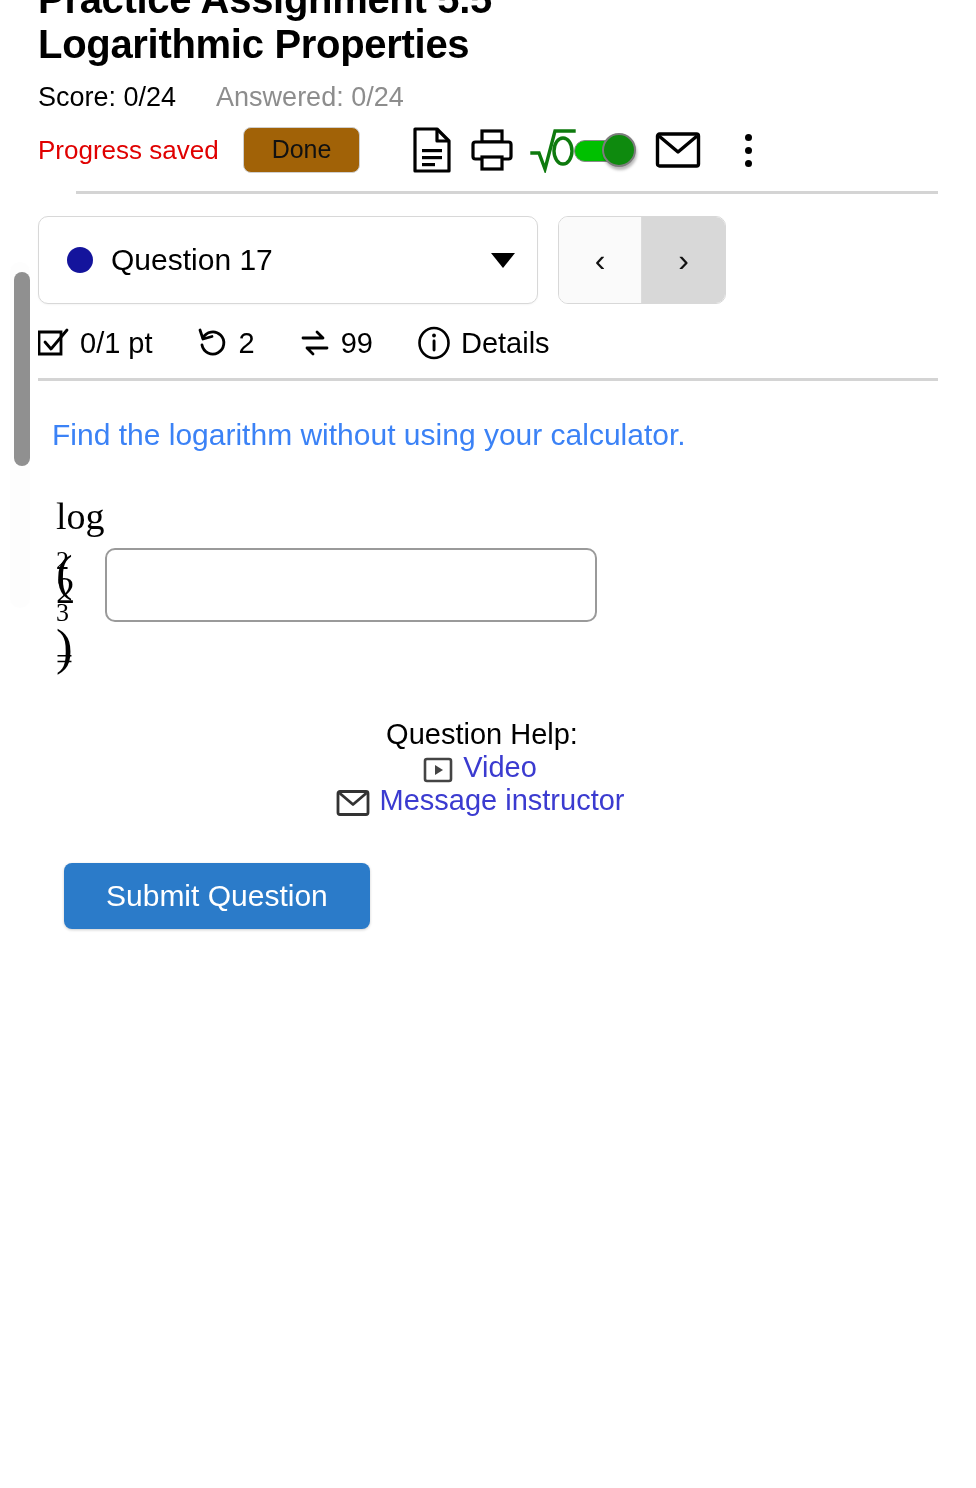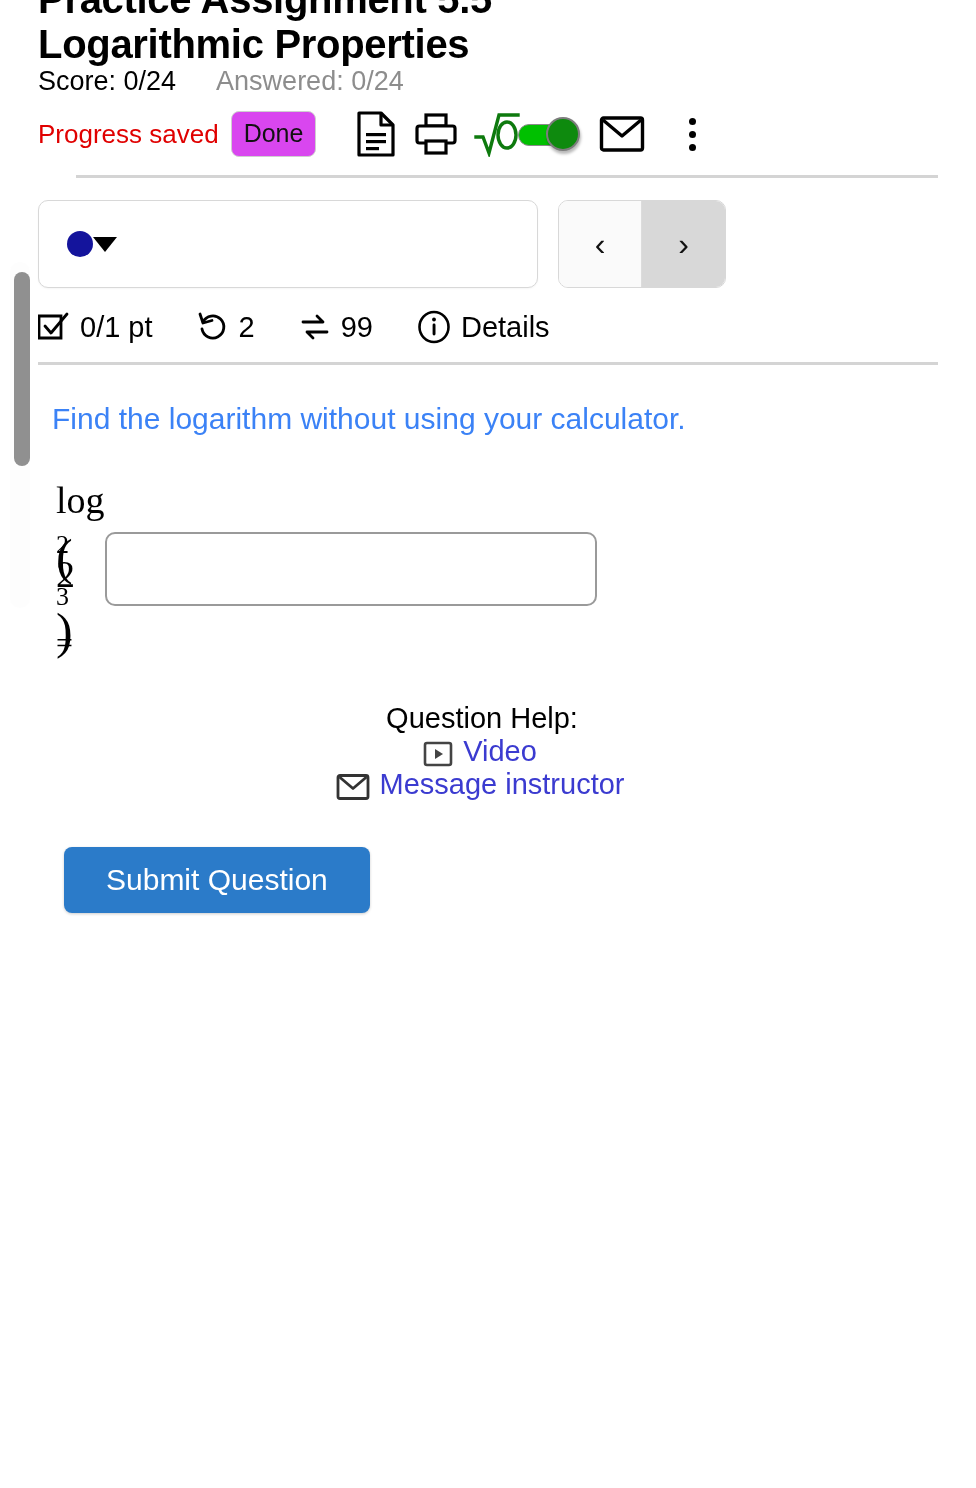--- a/index.html
+++ b/index.html
@@ -16,33 +16,33 @@
   .header { padding: 0 0 0 38px; }
   .assignment-line1 {
     font-size: 40px; font-weight: 700; color:#000; line-height: 1.05;
     margin-top: -22px; letter-spacing: -0.3px; white-space: nowrap;
   }
   .assignment-line2 {
     font-size: 40px; font-weight: 700; color:#000; line-height: 1.1;
     letter-spacing: -0.3px; white-space: nowrap; margin-top: 2px;
   }
   .score-row {
-    font-size: 27px; display:flex; align-items:flex-end; gap: 40px;
+    margin-top: 16px; font-size: 27px; display:flex; align-items:flex-end; gap: 40px;
     white-space: nowrap;
   }
   .score-text { color:#000; }
   .answered-text { color:#8d8d8d; }
 
   .toolbar-row {
-    margin-top: 14px; display:flex; align-items:center; gap: 0px; white-space: nowrap;
+    margin-top: 14px; display:flex; align-items:center; gap: 12px; white-space: nowrap;
   }
   .progress-saved { color:#e00000; font-size: 26px; margin-right: 12px; }
   .done-btn {
-    font-size: 25px; color:#111; background:#d946ef; border:1px solid #cfcfcf;
-    border-radius: 8px; padding: 8px 12px; cursor:pointer; line-height:1.1;
+    font-size: 25px; color:#111; background:#a16207; border:1px solid #cfcfcf;
+    border-radius: 8px; padding: 8px 28px; cursor:pointer; line-height:1.1;
   }
   .tool-icons { display:flex; align-items:center; gap: 0px; margin-left: 30px; }
   .tool-icon { width:60px; display:flex; align-items:center; justify-content:center; cursor:pointer; }
   .mathtoggle { display:flex; align-items:center; gap:2px; margin-left: 6px; cursor:pointer; }
   .switch {
     position: relative; width: 60px; height: 34px; margin-left:-4px;
   }
   .switch .track {
     position:absolute; left:0; top:7px; width:48px; height:22px;
     background:#00c000; border-radius: 11px; border:1px solid #8a8a8a;
@@ -189,20 +189,21 @@
     <div class="divider"></div>
   </div>
 
   <div class="scrollbar">
     <div class="thumb"></div>
   </div>
 
   <div class="qnav">
     <div class="qselect">
       <span class="qdot"></span>
+      <span class="qlabel">Question 17</span>
       <span class="caret"></span>
     </div>
     <div class="navbtns">
       <div class="navbtn prev">‹</div>
       <div class="navbtn next">›</div>
     </div>
   </div>
 
   <div class="stats">
     <span class="item">

